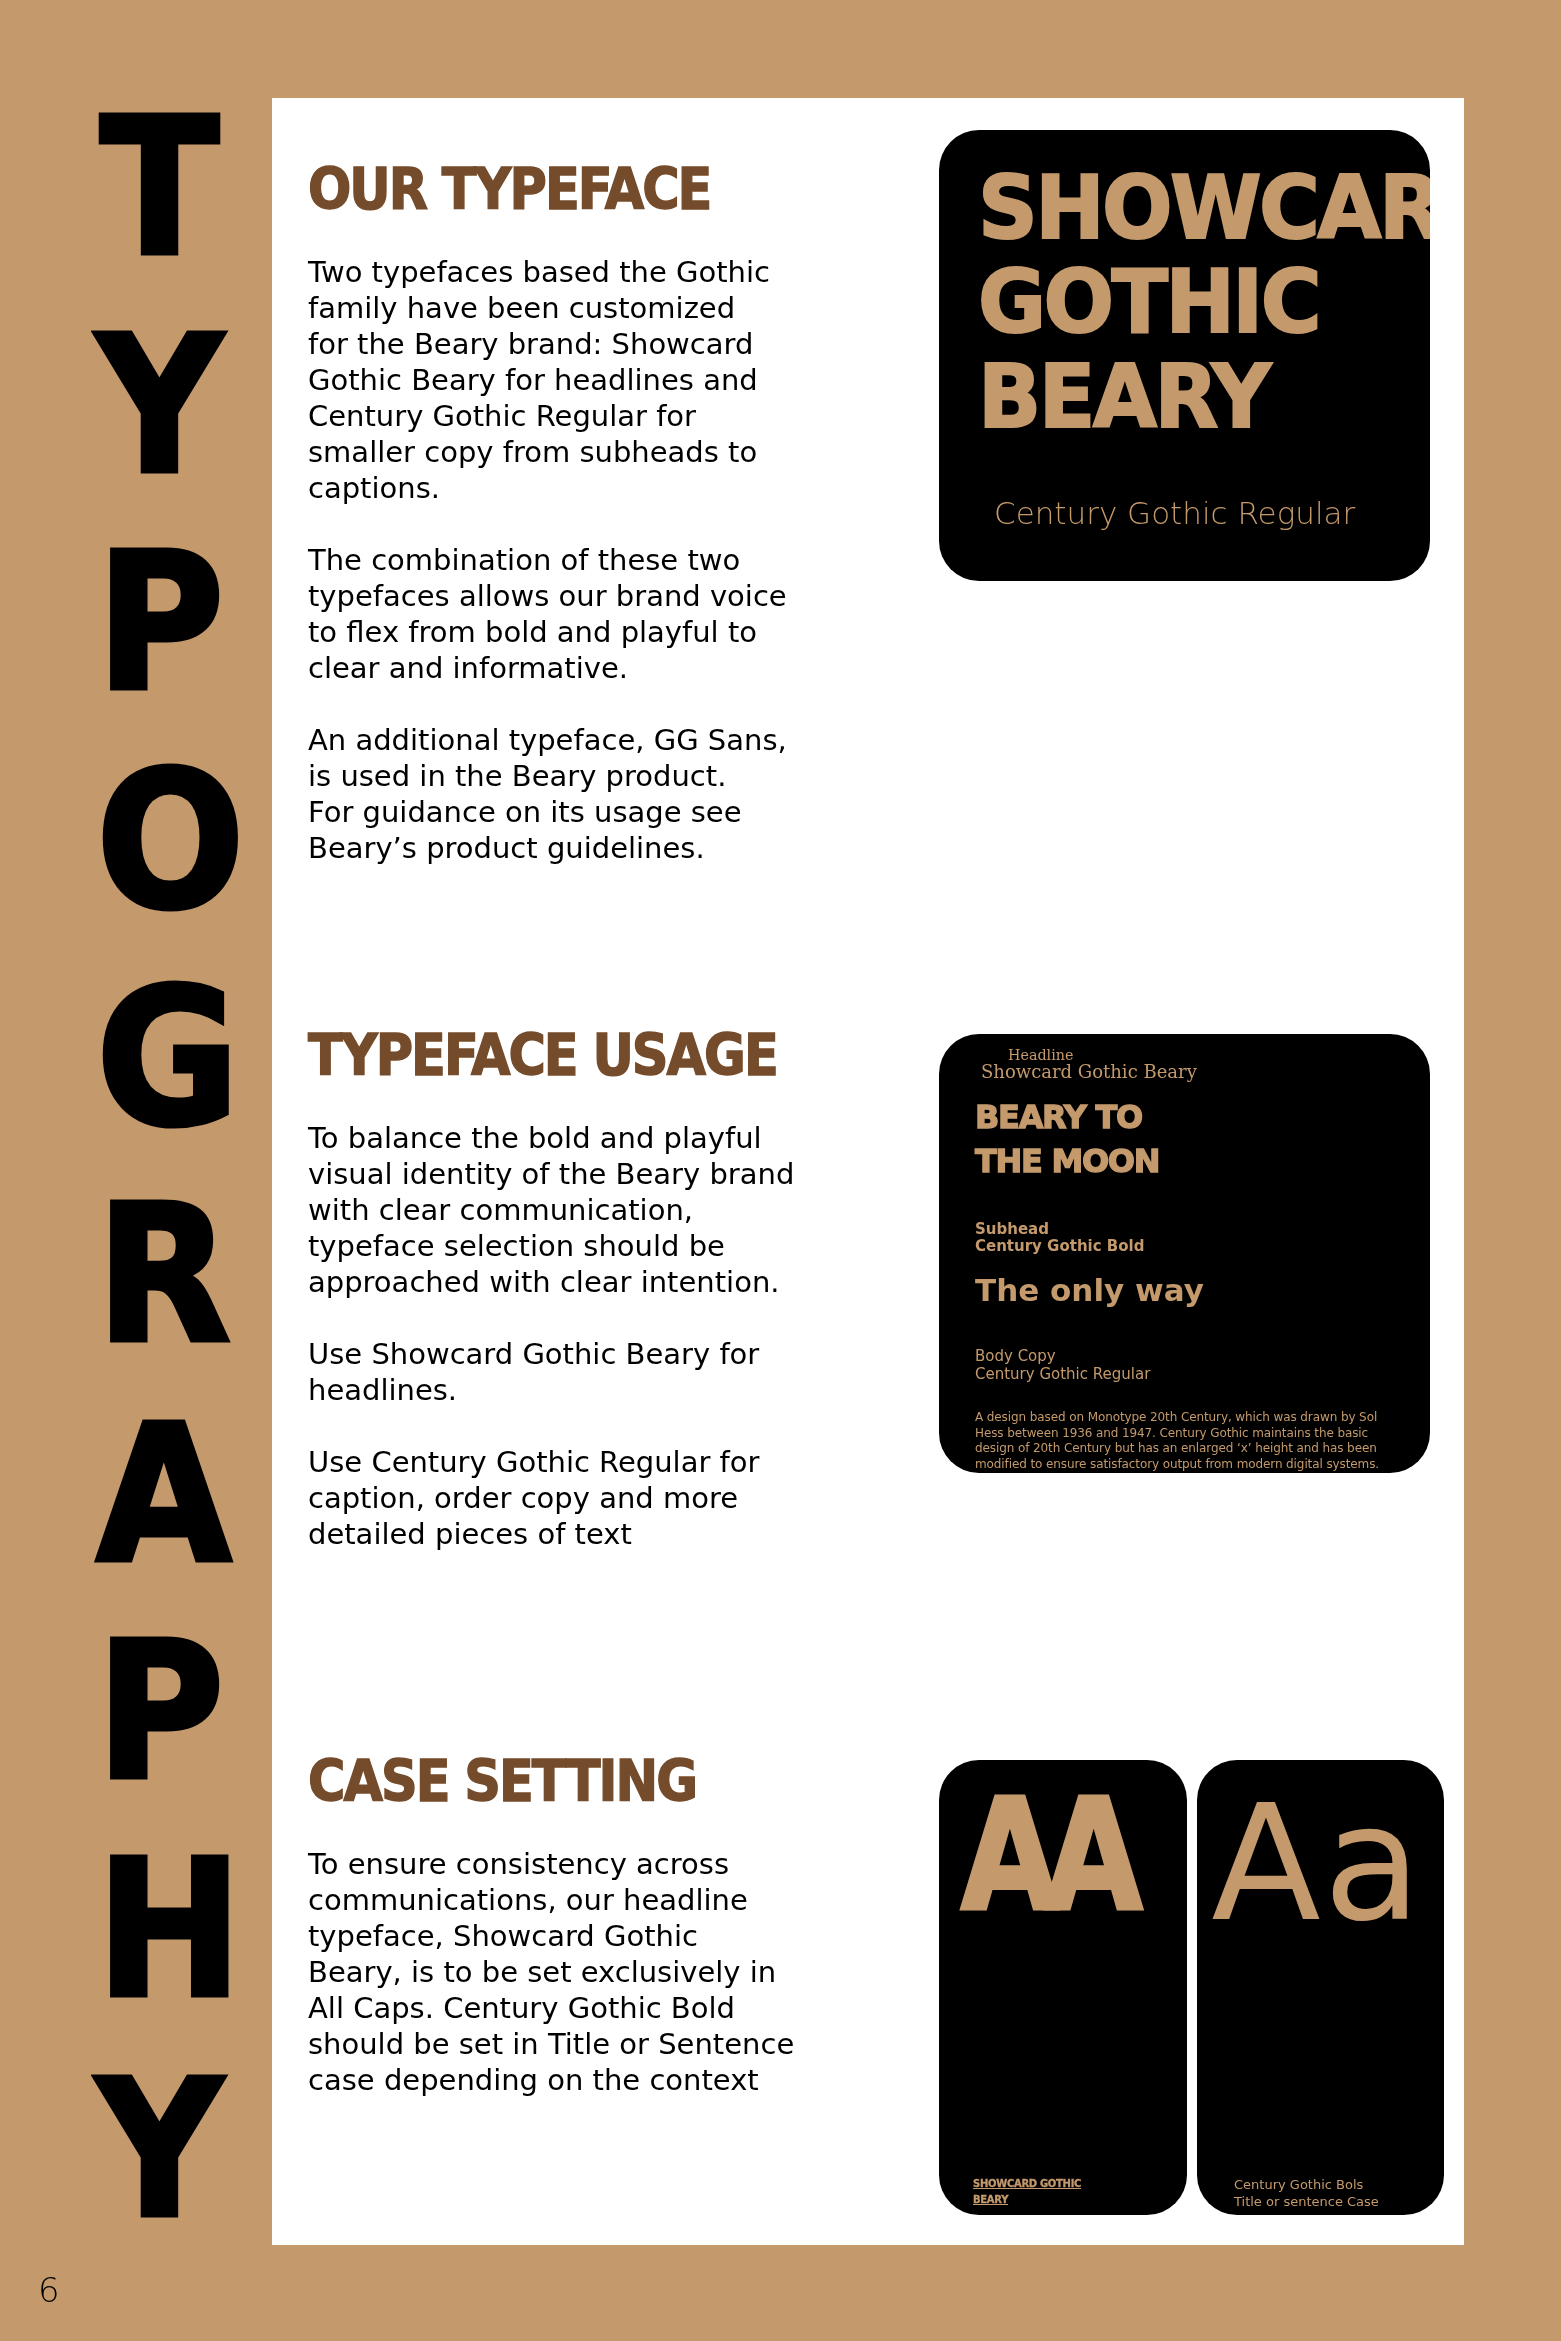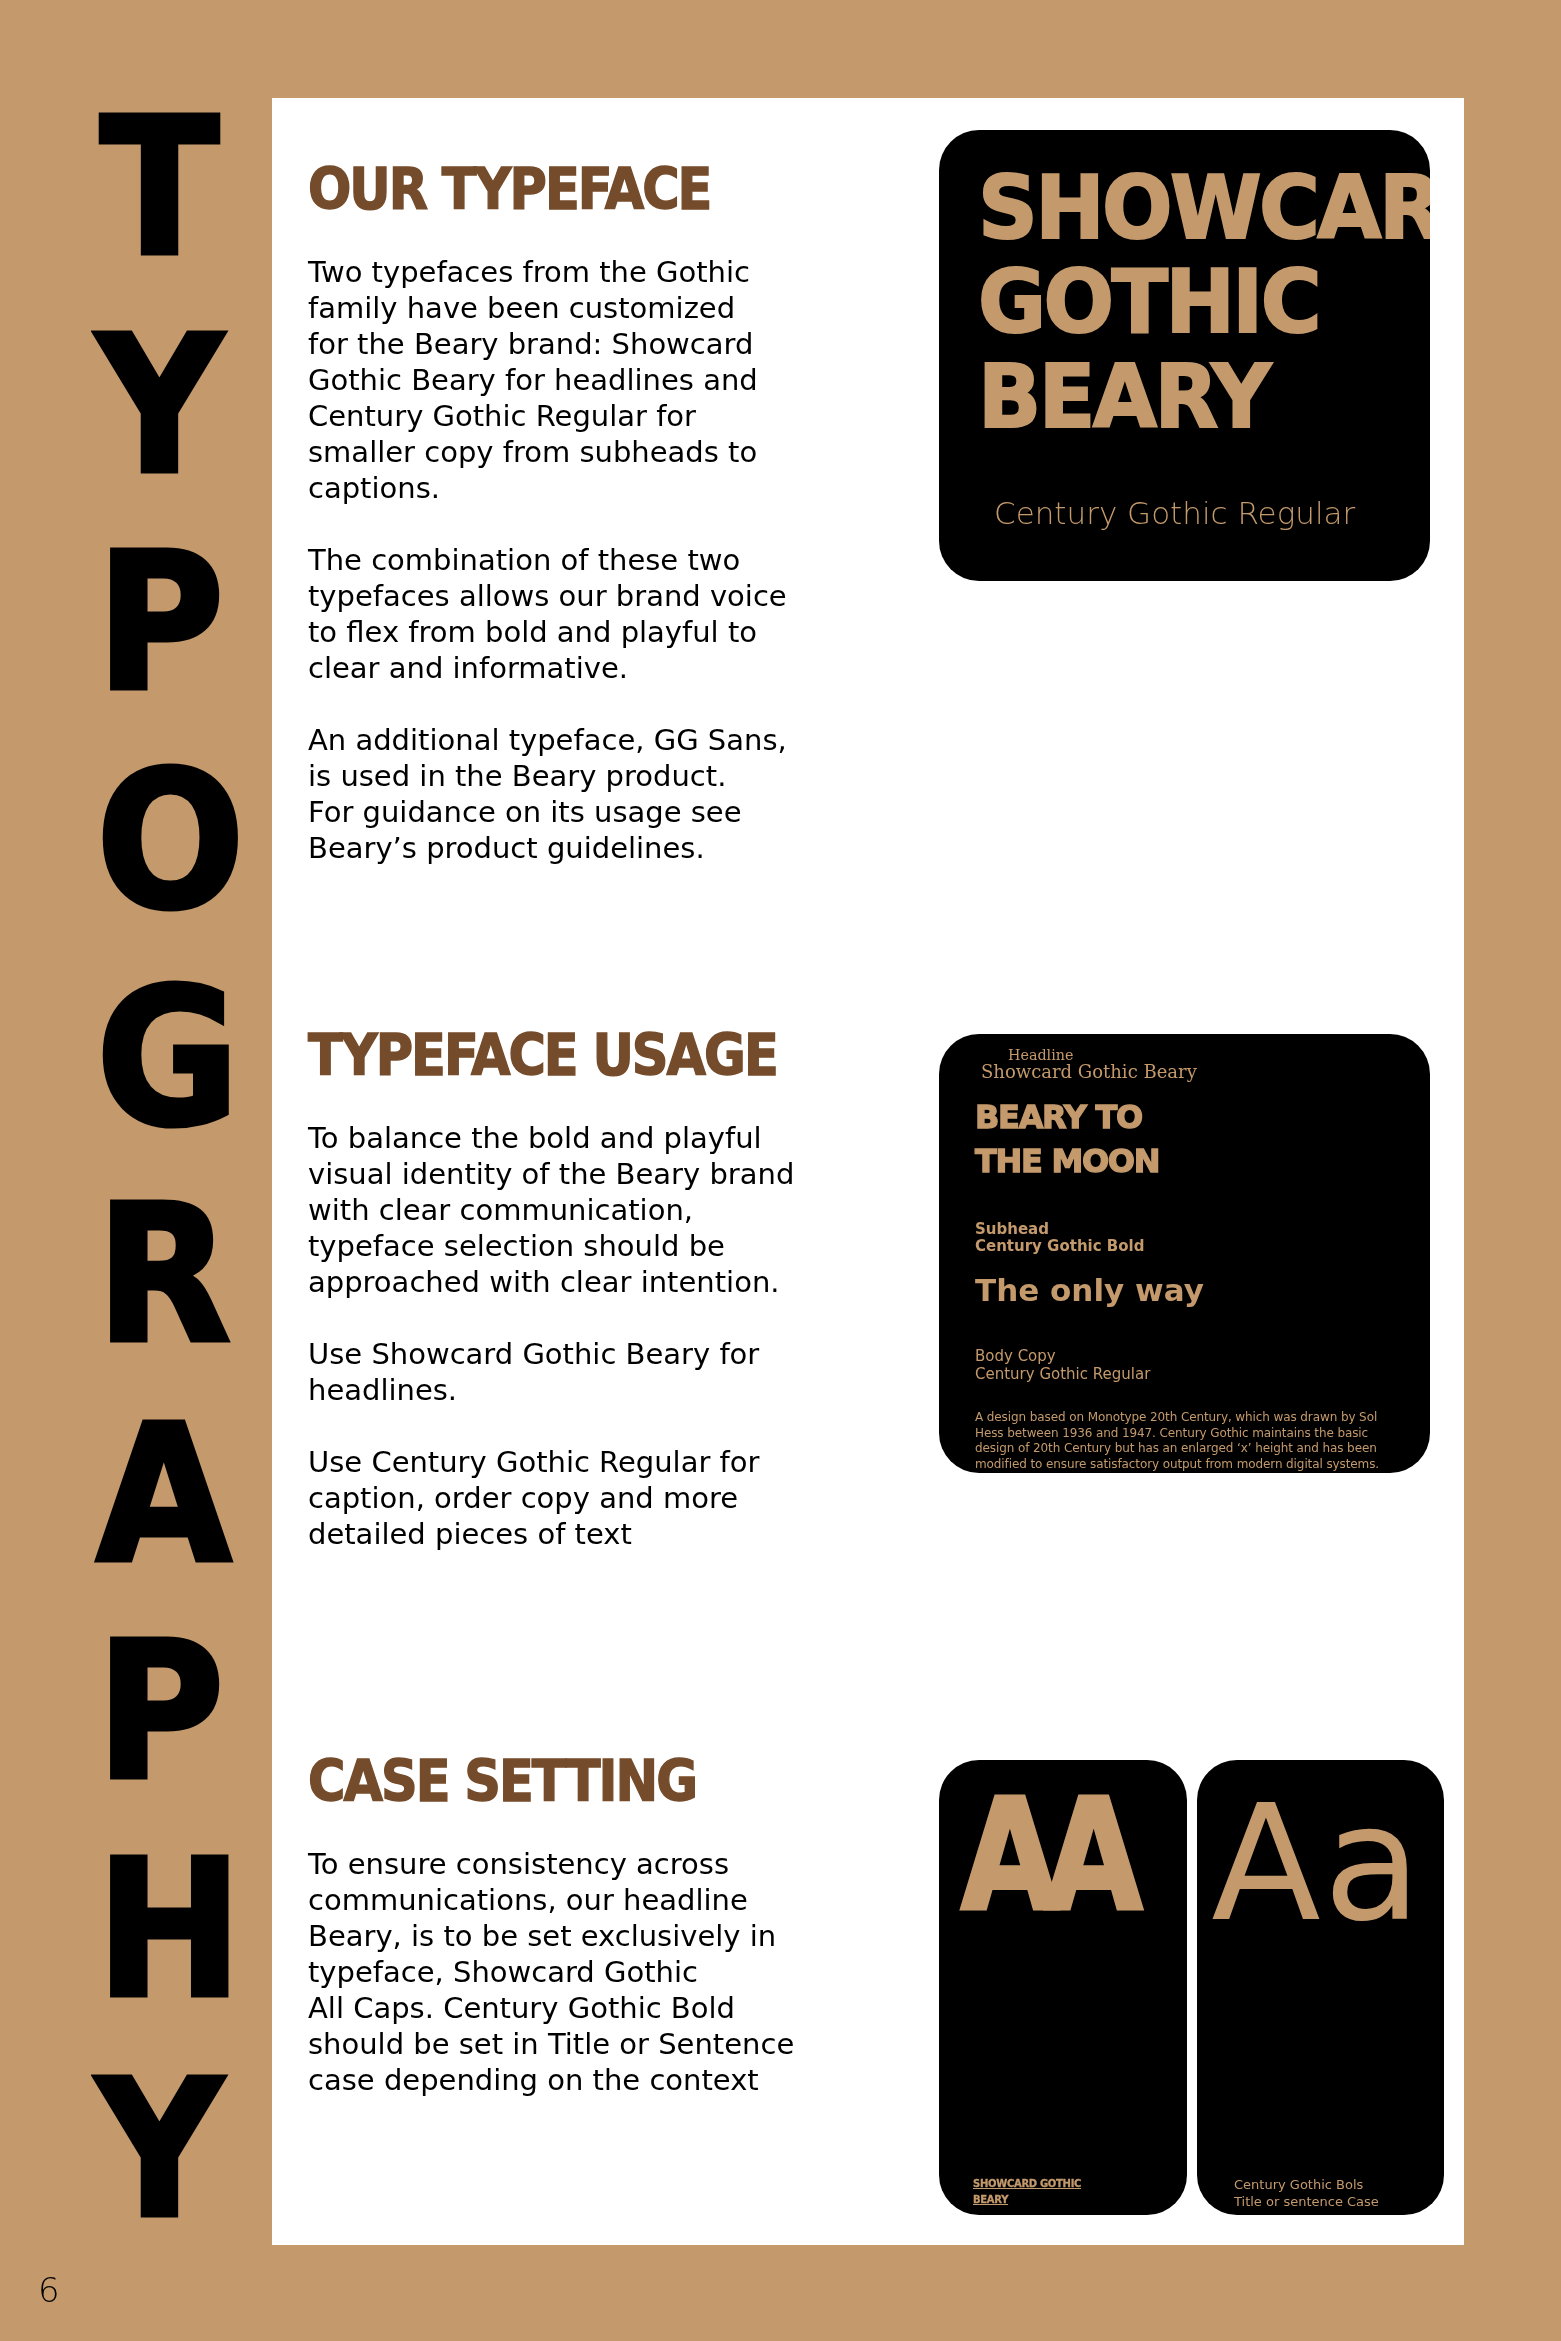--- a/index.html
+++ b/index.html
@@ -69,21 +69,21 @@
   <div class="v-letter" style="top:2082px">Y</div>
 </div>
 
 <div class="page-num">6</div>
 
 <div class="panel"></div>
 
 <div class="section-heading" style="top:164px">Our Typeface</div>
 <div class="body-copy" style="top:254px">
   <p>
-    <span class="line">Two typefaces from the Gothic</span>
+    <span class="line">Two typefaces based the Gothic</span>
     <span class="line">family have been customized</span>
     <span class="line">for the Beary brand: Showcard</span>
     <span class="line">Gothic Beary for headlines and</span>
     <span class="line">Century Gothic Regular for</span>
     <span class="line">smaller copy from subheads to</span>
     <span class="line">captions.</span>
   </p>
   <p>
     <span class="line">The combination of these two</span>
     <span class="line">typefaces allows our brand voice</span>
@@ -116,22 +116,22 @@
     <span class="line">caption, order copy and more</span>
     <span class="line">detailed pieces of text</span>
   </p>
 </div>
 
 <div class="section-heading" style="top:1756px">Case Setting</div>
 <div class="body-copy" style="top:1846px">
   <p>
     <span class="line">To ensure consistency across</span>
     <span class="line">communications, our headline</span>
+    <span class="line">typeface, Showcard Gothic</span>
     <span class="line">Beary, is to be set exclusively in</span>
-    <span class="line">typeface, Showcard Gothic</span>
     <span class="line">All Caps. Century Gothic Bold</span>
     <span class="line">should be set in Title or Sentence</span>
     <span class="line">case depending on the context</span>
   </p>
 </div>
 
 <div class="card" style="left:939px; top:130px; width:491px; height:451px;">
   <div class="abs display tan" style="left:39px; top:31px; font-size:83px; line-height:90px; transform:scaleY(1.05); transform-origin:left top;">
     <div>Showcard</div>
     <div>Gothic</div>

